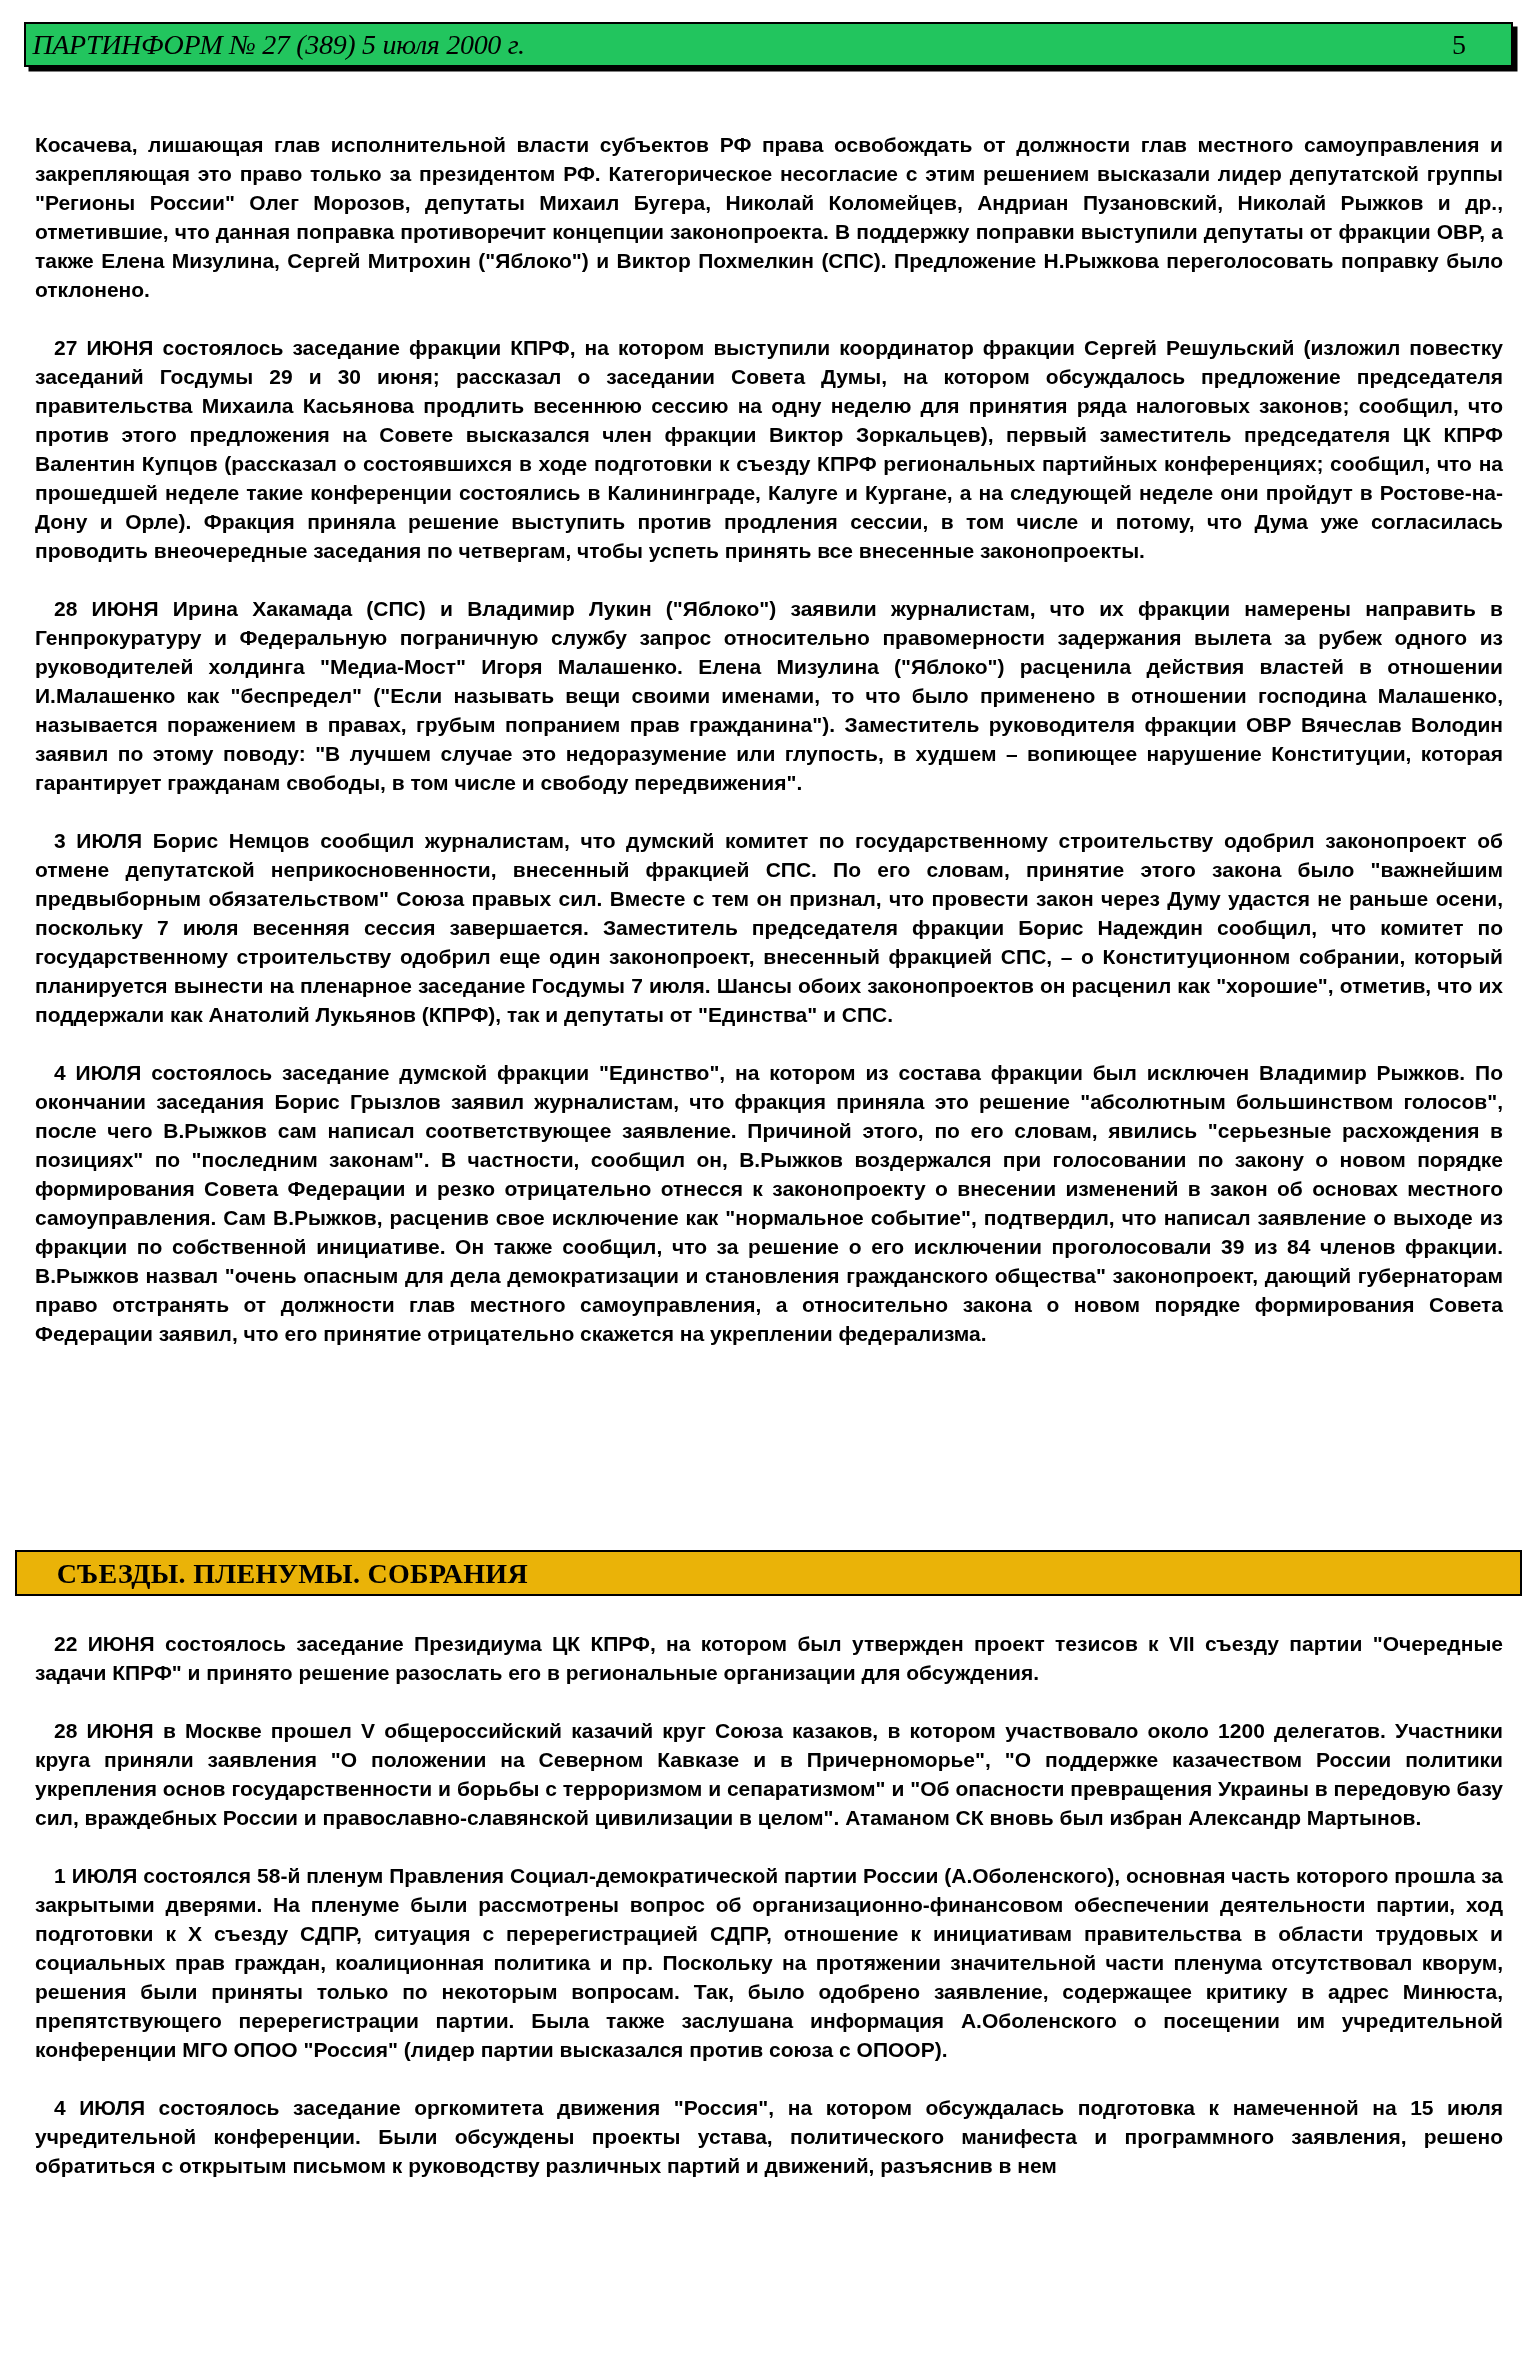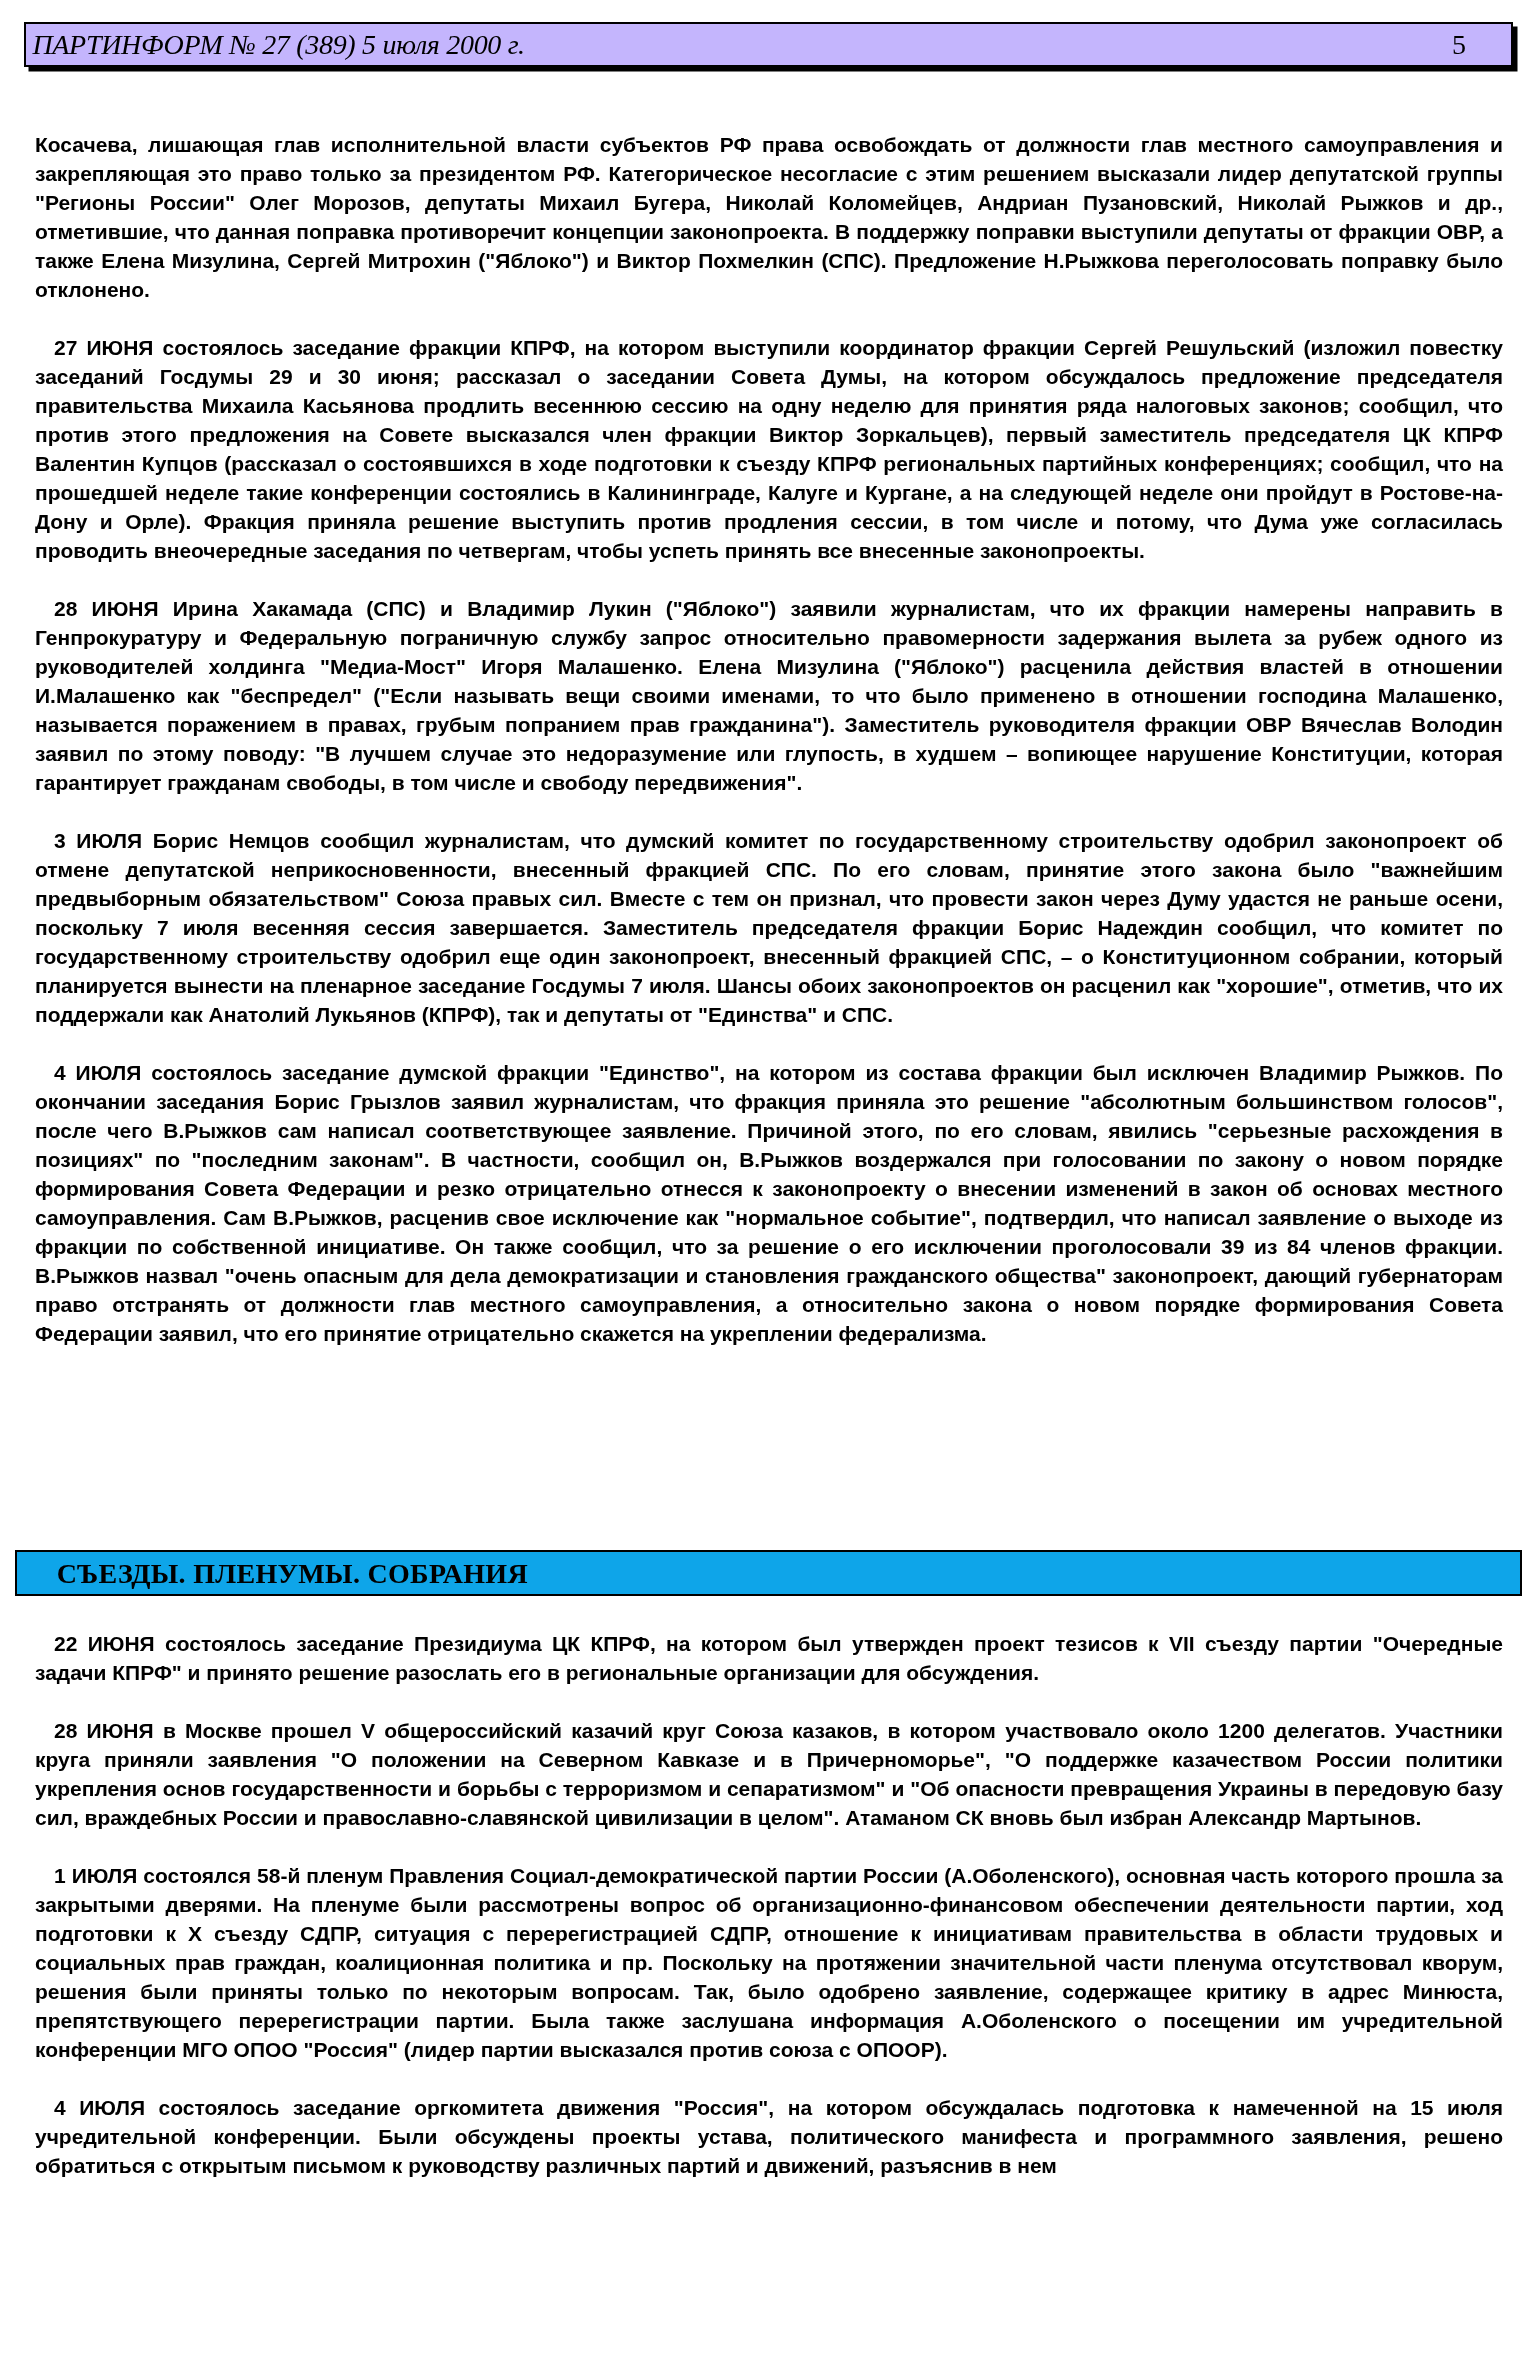--- a/index.html
+++ b/index.html
@@ -1,19 +1,19 @@
 <!DOCTYPE html>
 <html style="font-size:10.2px"><head>
 <meta charset="utf-8">
 <style>
   html, body { margin: 0; padding: 0; background: #ffffff; }
   body { width: 1537px; height: 2377px; position: relative; overflow: hidden; color: #000; }
   .page-header {
     position: absolute; left: 24px; top: 22.4px; width: 1485px; height: 41px;
-    border: 2.6px solid #000; background: #c4b5fd;
+    border: 2.6px solid #000; background: #22c55e;
     box-shadow: 4.5px 4.5px 0 #000;
   }
   .page-header .title {
     position: absolute; left: 6.4px; top: 3.8px;
     font-family: "Liberation Serif", "DejaVu Serif", serif; font-style: italic;
     font-size: 28px; line-height: 33px; letter-spacing: -0.3px;
   }
   .page-header .pagenum {
     position: absolute; right: 45px; top: 3.8px;
     font-family: "Liberation Serif", "DejaVu Serif", serif;
@@ -21,21 +21,21 @@
   }
   .body-block {
     position: absolute; left: 35px; width: 1468px;
     font-family: "Liberation Sans", "DejaVu Sans", sans-serif; font-weight: bold;
     font-size: 21px; line-height: 29px; text-align: justify;
   }
   .body-block p { margin: 0 0 29px 0; text-indent: 19px; }
   .body-block p.cont { text-indent: 0; }
   .section-bar {
     position: absolute; left: 14.7px; top: 1550px; width: 1503px; height: 42px;
-    border: 2.6px solid #000; background: #0ea5e9;
+    border: 2.6px solid #000; background: #eab308;
   }
   .section-bar .label {
     position: absolute; left: 40px; top: 5.8px;
     font-family: "Liberation Serif", "DejaVu Serif", serif; font-weight: bold;
     font-size: 28px; line-height: 32px; letter-spacing: 0.3px;
   }
 </style>
 </head>
 <body>
 

